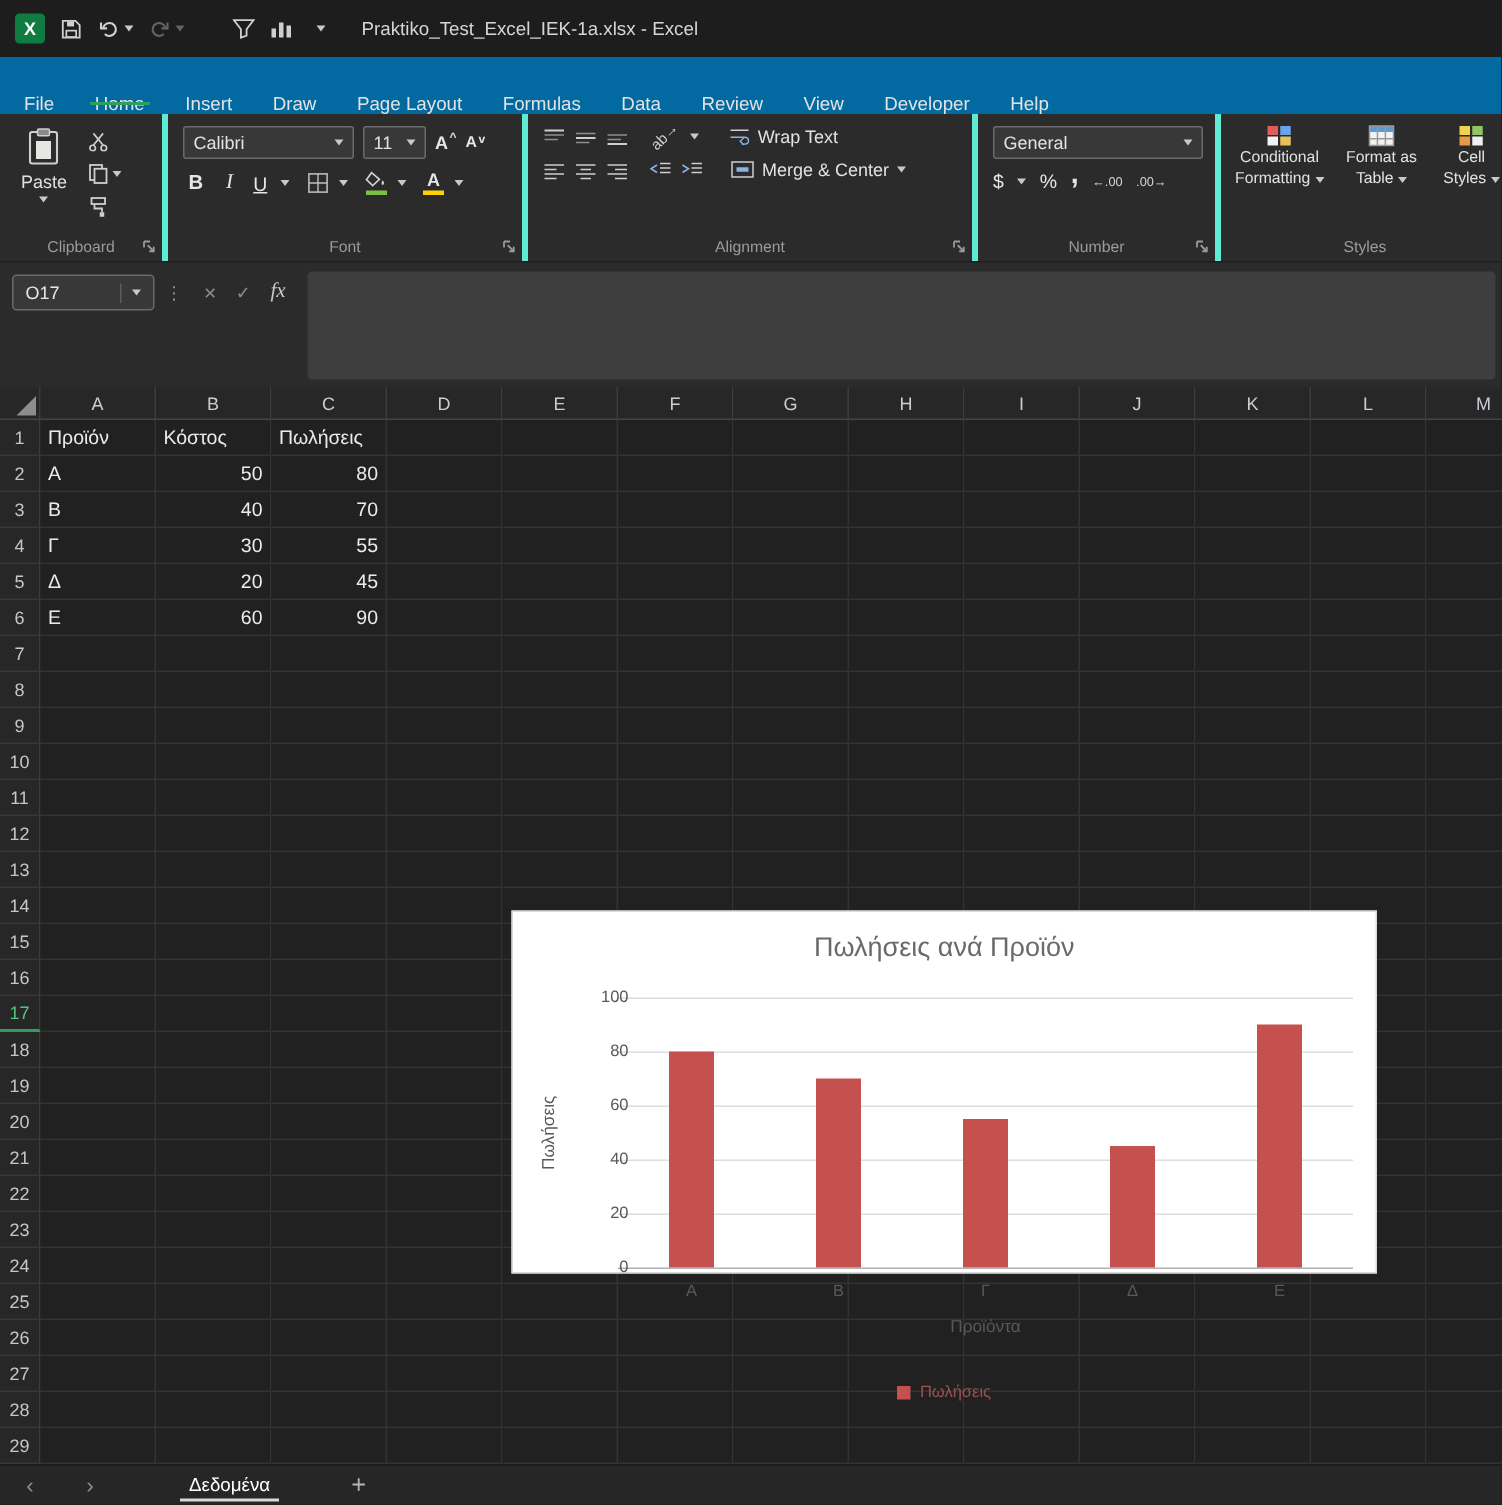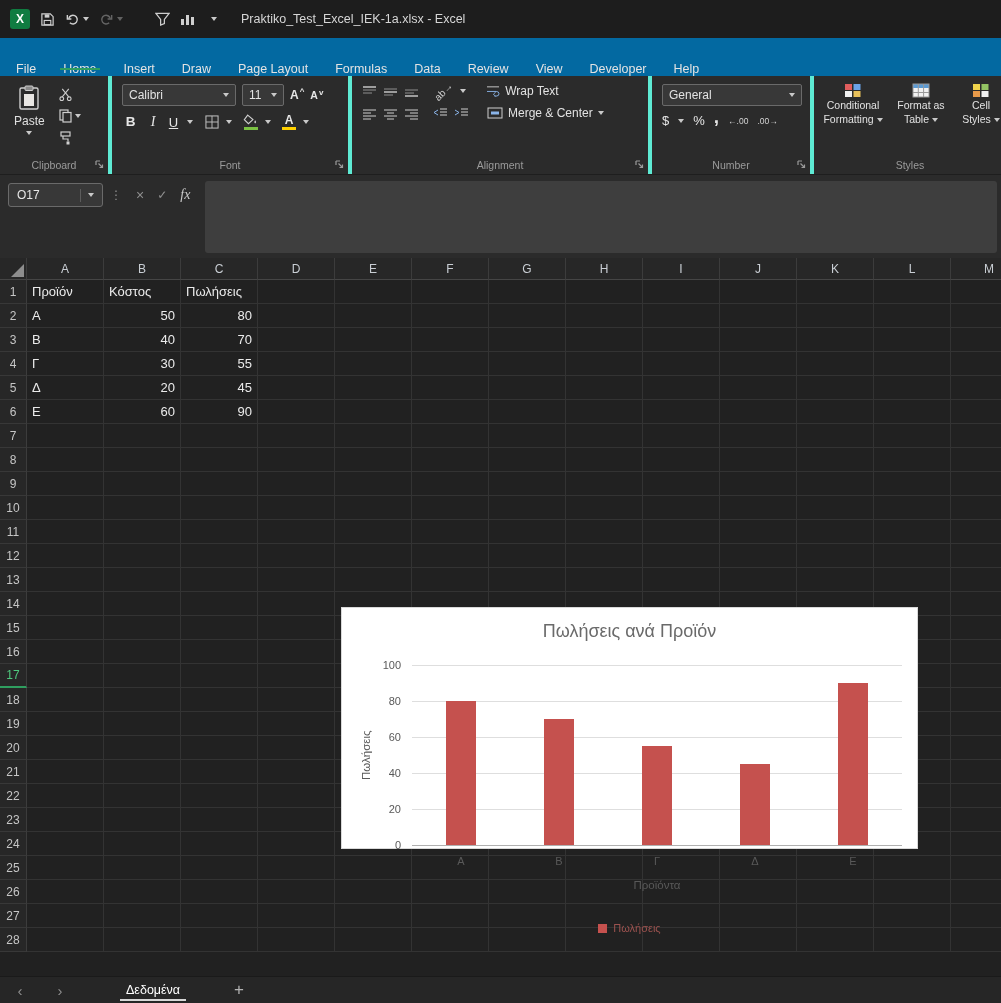--- a/index.html
+++ b/index.html
@@ -78,21 +78,21 @@
 
   
   .chart{position:absolute;left:341px;top:333px;width:577px;height:242px;background:#ffffff;border:1px solid #d9d9d9;box-sizing:border-box;z-index:5;margin-top:16px;}
   .chart-title{position:absolute;top:13px;left:0;right:0;text-align:center;font-size:18px;color:#6a6a6a;}
   .plot{position:absolute;left:70px;top:57px;width:490px;height:180px;}
   .gridline{position:absolute;left:0;right:0;height:1px;background:#dedede;}
   .gridline.axis{background:#b0b0b0;}
   .bars{position:absolute;left:0;top:0;width:100%;height:100%;display:flex;align-items:flex-end;}
   .slot{flex:1;display:flex;justify-content:center;}
   .bar{width:30px;}
-  .ylab{position:absolute;left:21px;width:38px;text-align:right;font-size:11px;color:#595959;}
+  .ylab{position:absolute;left:39px;width:38px;text-align:right;font-size:11px;color:#595959;}
   .cats{position:absolute;left:70px;top:247px;width:490px;display:flex;}
   .cat{flex:1;text-align:center;font-size:11px;color:#595959;}
   .xtitle{position:absolute;left:70px;width:490px;top:271px;text-align:center;font-size:11.5px;color:#595959;}
   .ytitle{position:absolute;left:16px;top:57px;height:180px;width:16px;display:flex;align-items:center;justify-content:center;font-size:11.5px;color:#595959;writing-mode:vertical-rl;transform:rotate(180deg);}
   .legend{position:absolute;left:0;right:0;top:314px;display:flex;justify-content:center;align-items:center;gap:6px;}
   .legend .sw{width:9px;height:9px;}
   .legend .lt{font-size:11px;color:#9c524f;}
 
   
   .tabbar{position:absolute;left:0;right:0;bottom:0;height:27px;background:#262626;border-top:1px solid #1a1a1a;display:flex;align-items:center;box-sizing:border-box;}
@@ -902,20 +902,36 @@
           <div class="cellc"></div>
           <div class="cellc"></div>
           <div class="cellc"></div>
           <div class="cellc"></div>
           <div class="cellc"></div>
           <div class="cellc"></div>
           <div class="cellc"></div>
           <div class="cellc"></div>
           <div class="cellc"></div>
         </div>
+        <div class="grow">
+          <div class="rh">29</div>
+          <div class="cellc"></div>
+          <div class="cellc"></div>
+          <div class="cellc"></div>
+          <div class="cellc"></div>
+          <div class="cellc"></div>
+          <div class="cellc"></div>
+          <div class="cellc"></div>
+          <div class="cellc"></div>
+          <div class="cellc"></div>
+          <div class="cellc"></div>
+          <div class="cellc"></div>
+          <div class="cellc"></div>
+          <div class="cellc"></div>
+        </div>
       </div>
 
     <div class="chart">
       <div class="chart-title">Πωλήσεις ανά Προϊόν</div>
       <div class="ytitle">Πωλήσεις</div>
       <div class="plot">
         <div class="gridline axis" style="top: 180px;"></div>
           <div class="gridline" style="top: 144px;"></div>
           <div class="gridline" style="top: 108px;"></div>
           <div class="gridline" style="top: 72px;"></div>

